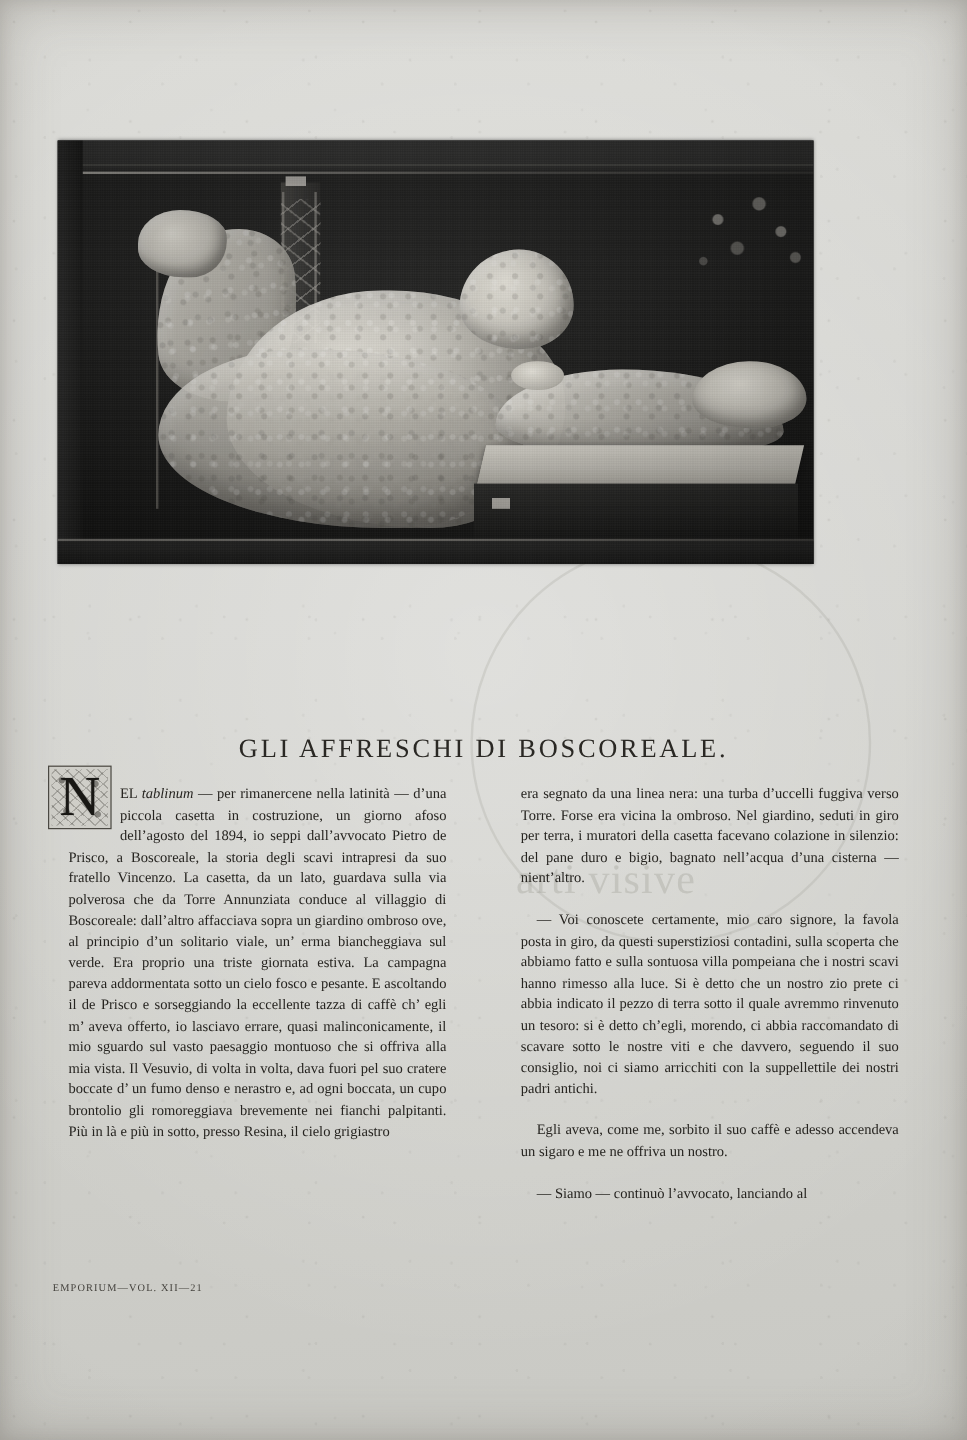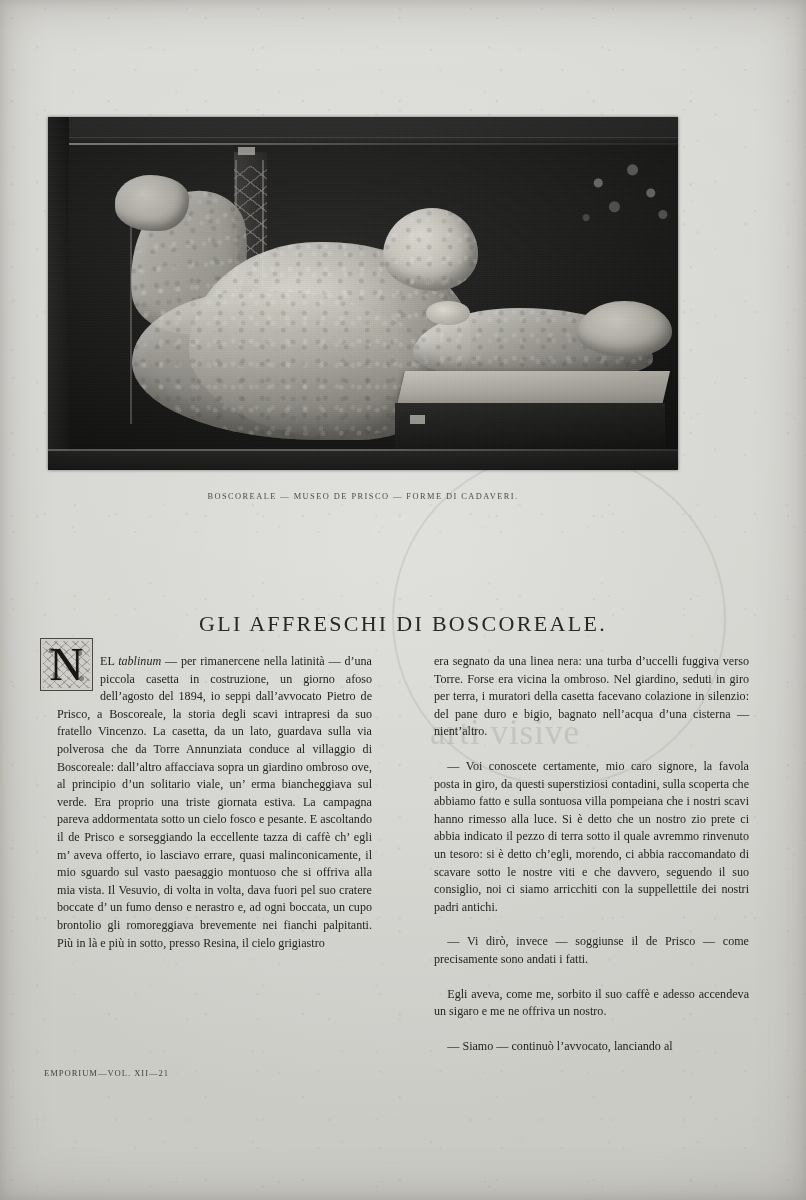--- a/index.html
+++ b/index.html
@@ -440,38 +440,36 @@
       <div class="plaque"></div>
 
       <div class="case-floorline"></div>
       <div class="case-bottomband"></div>
 
       <div class="plate-grain"></div>
       <div class="plate-tone"></div>
     </div>
   </figure>
 
-  <div class="caption">BOSCOREALE — MUSEO DE PRISCO — FORME DI CADAVERI.</div>
 
   <h1 class="article-title">GLI AFFRESCHI DI BOSCOREALE.</h1>
 
   <div class="columns">
 
     <div class="col">
       <div class="initial">
         <div class="initial-orn"></div>
         <div class="initial-glyph">N</div>
       </div>
       <p><span>EL <i>tablinum</i> — per rimanercene nella latinità — d’una piccola casetta in costruzione, un giorno afoso dell’agosto del 1894, io seppi dall’avvocato Pietro de Prisco, a Boscoreale, la storia degli scavi intrapresi da suo fratello Vincenzo. La casetta, da un lato, guardava sulla via polverosa che da Torre Annunziata conduce al villaggio di Boscoreale: dall’altro affacciava sopra un giardino ombroso ove, al principio d’un solitario viale, un’ erma biancheggiava sul verde. Era proprio una triste giornata estiva. La campagna pareva addormentata sotto un cielo fosco e pesante. E ascoltando il de Prisco e sorseggiando la eccellente tazza di caffè ch’ egli m’ aveva offerto, io lasciavo errare, quasi malinconicamente, il mio sguardo sul vasto paesaggio montuoso che si offriva alla mia vista. Il Vesuvio, di volta in volta, dava fuori pel suo cratere boccate d’ un fumo denso e nerastro e, ad ogni boccata, un cupo brontolio gli romoreggiava brevemente nei fianchi palpitanti. Più in là e più in sotto, presso Resina, il cielo grigiastro</span></p>
     </div>
 
     <div class="col">
       <p><span>era segnato da una linea nera: una turba d’uccelli fuggiva verso Torre. Forse era vicina la ombroso. Nel giardino, seduti in giro per terra, i muratori della casetta facevano colazione in silenzio: del pane duro e bigio, bagnato nell’acqua d’una cisterna — nient’altro.</span></p>
       <p><span>— Voi conoscete certamente, mio caro signore, la favola posta in giro, da questi superstiziosi contadini, sulla scoperta che abbiamo fatto e sulla sontuosa villa pompeiana che i nostri scavi hanno rimesso alla luce. Si è detto che un nostro zio prete ci abbia indicato il pezzo di terra sotto il quale avremmo rinvenuto un tesoro: si è detto ch’egli, morendo, ci abbia raccomandato di scavare sotto le nostre viti e che davvero, seguendo il suo consiglio, noi ci siamo arricchiti con la suppellettile dei nostri padri antichi.</span></p>
-      <p><span>— Vi dirò, invece — soggiunse il de Prisco — come precisamente sono andati i fatti.</span></p>
       <p><span>Egli aveva, come me, sorbito il suo caffè e adesso accendeva un sigaro e me ne offriva un nostro.</span></p>
       <p><span>— Siamo — continuò l’avvocato, lanciando al</span></p>
     </div>
 
   </div>
 
   <div class="folio">EMPORIUM—VOL. XII—21</div>
 
   <div class="edge-shadow"></div>
 </div>

